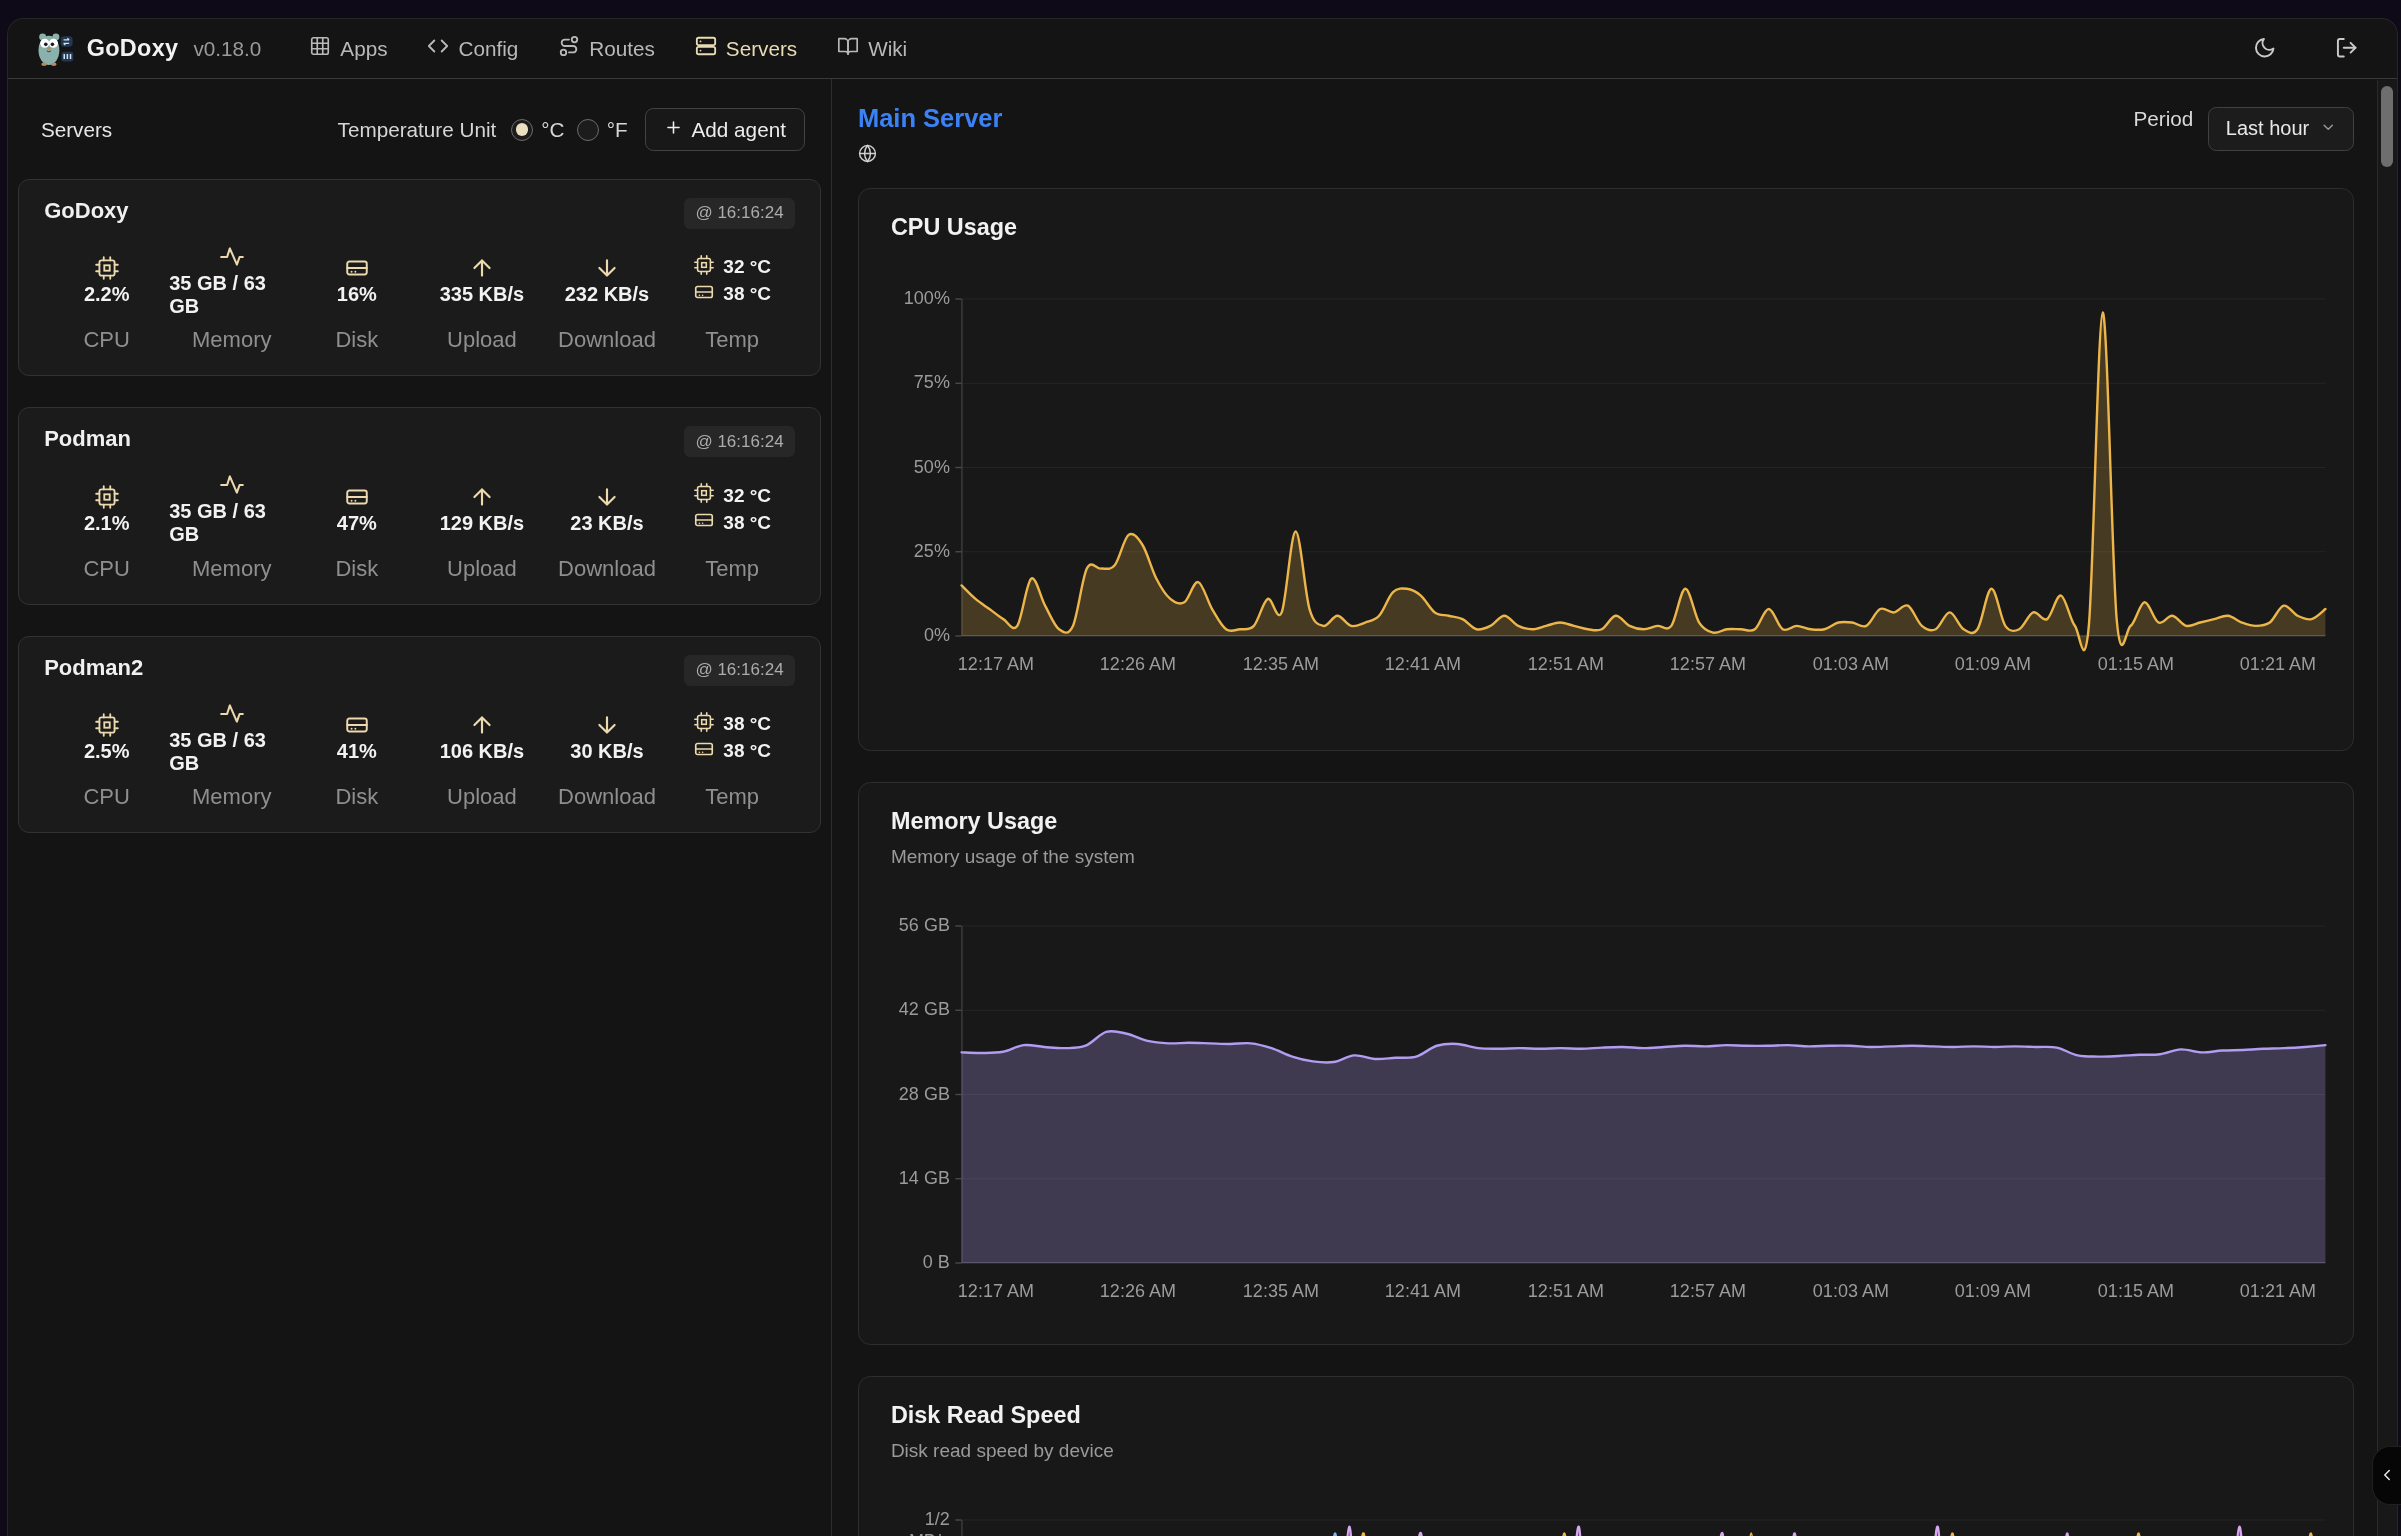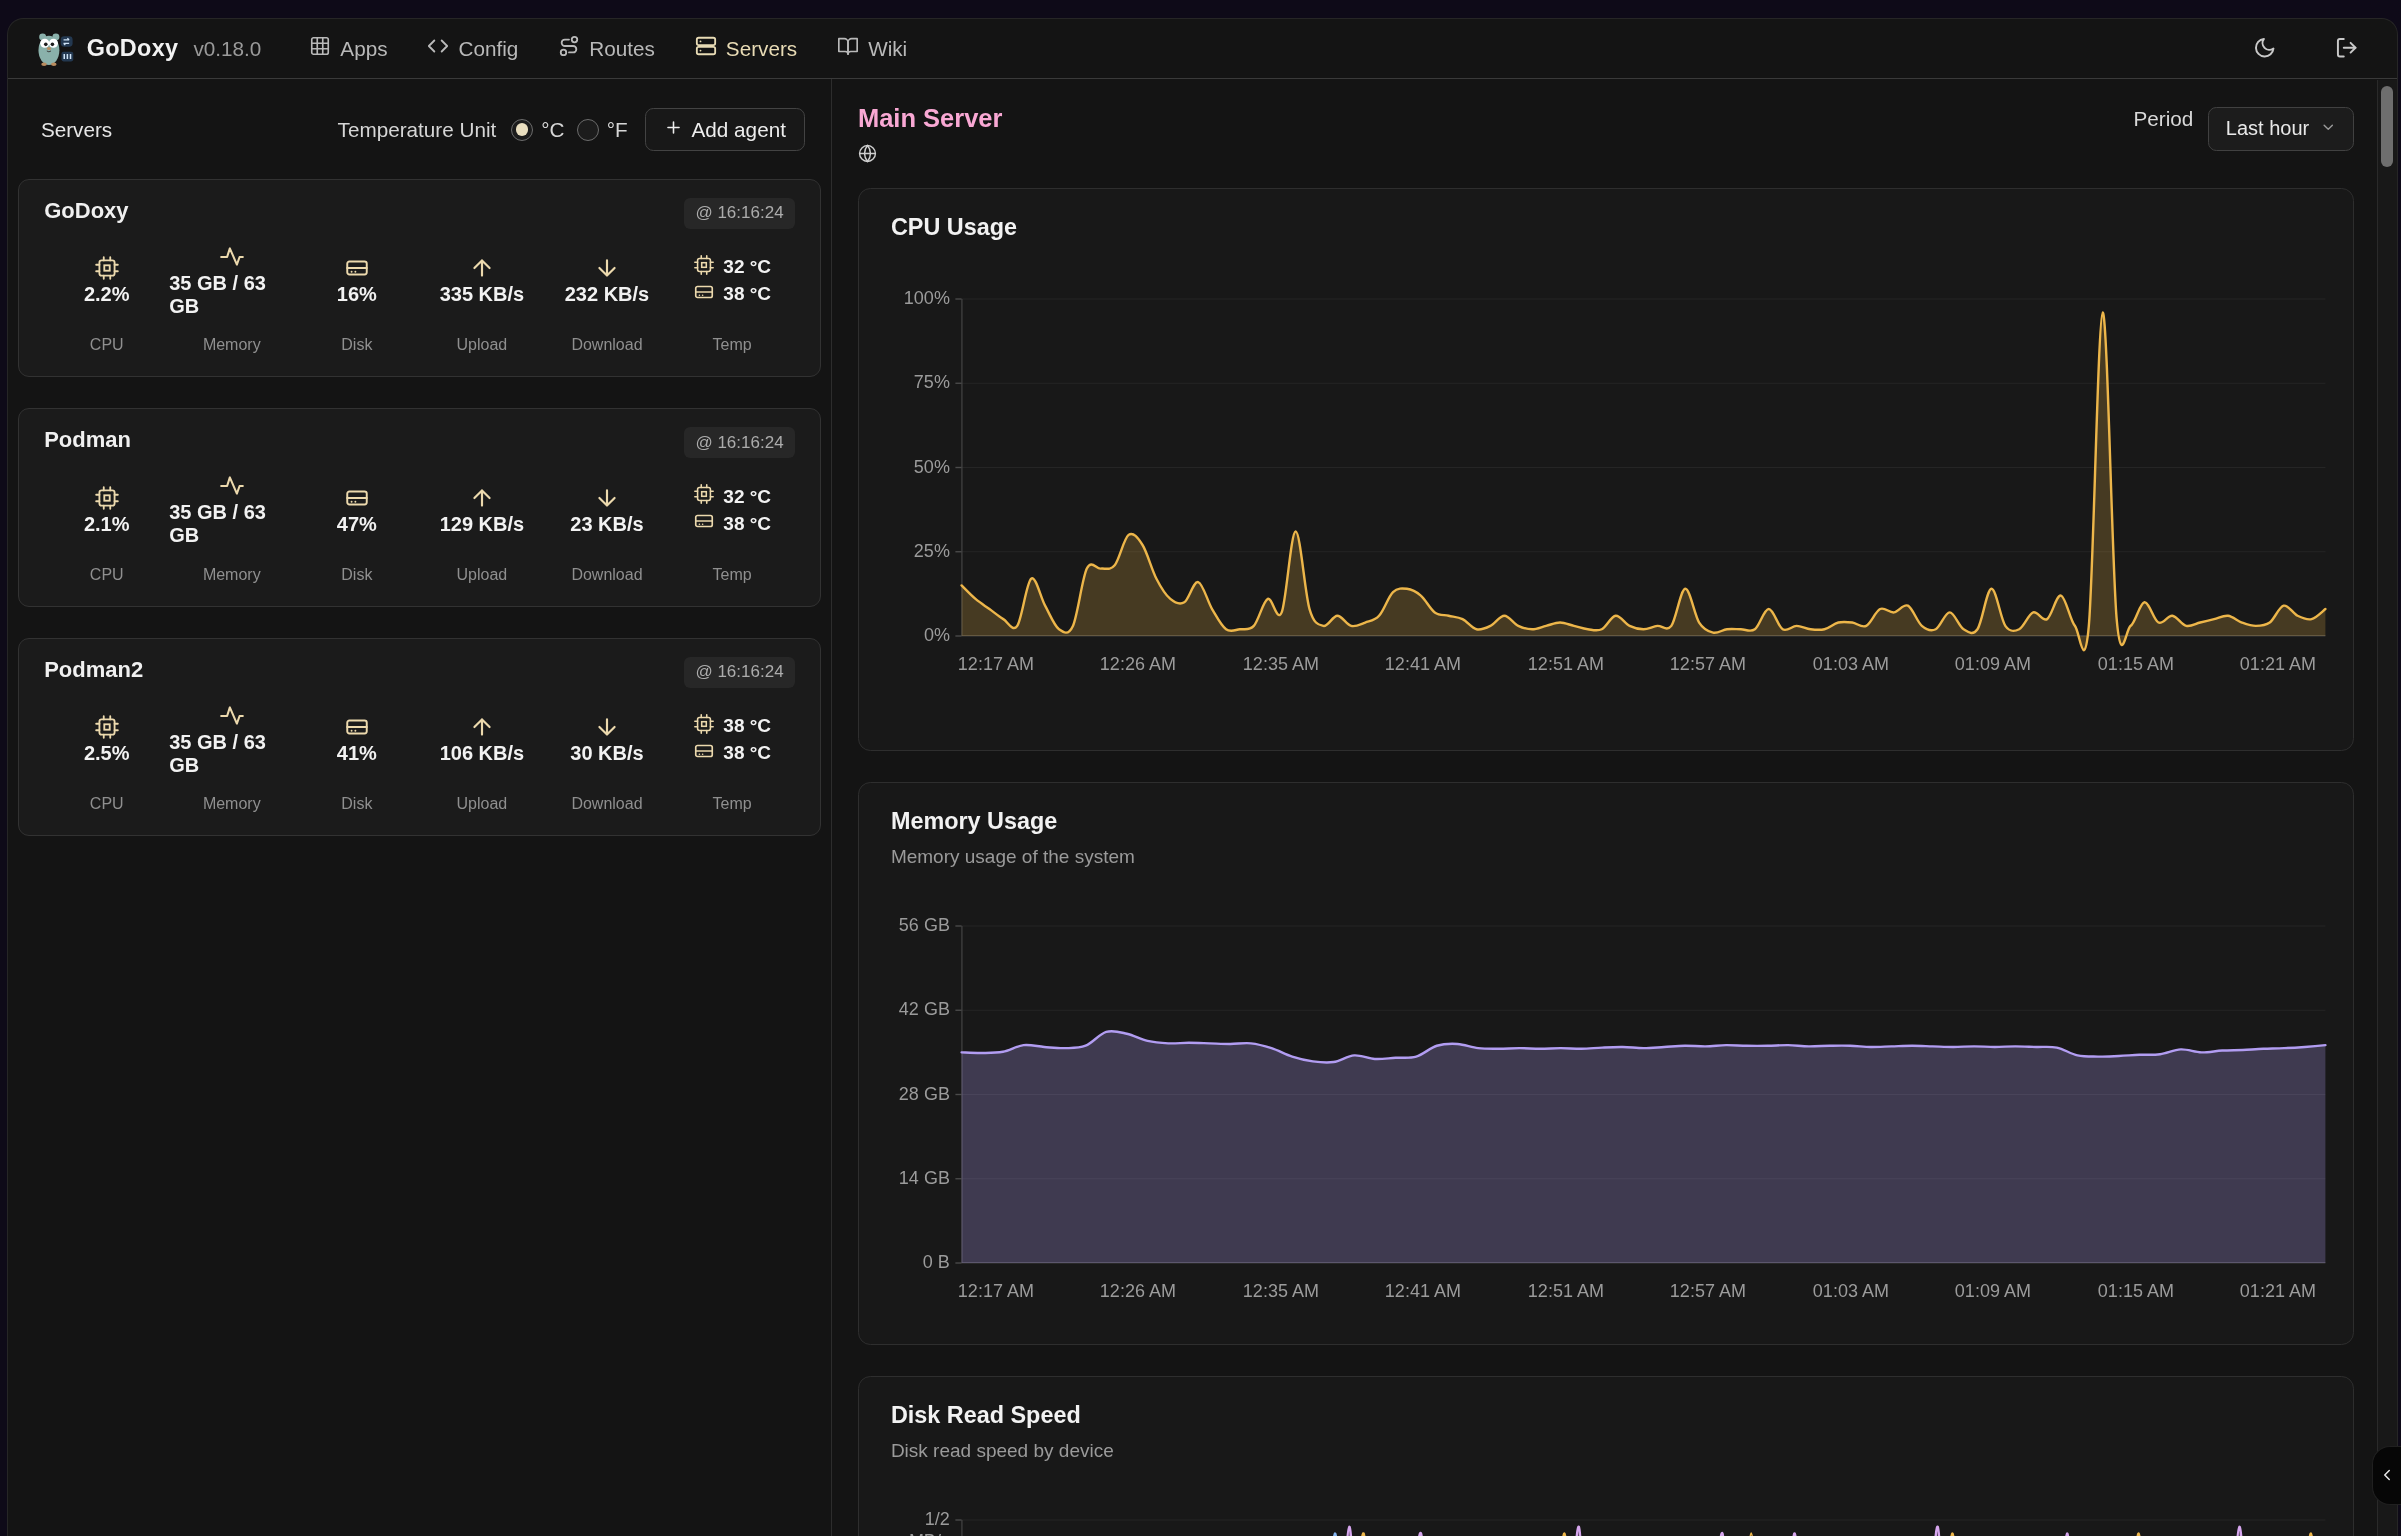--- a/index.html
+++ b/index.html
@@ -41,27 +41,27 @@
   .card-head { display:flex; align-items:flex-start; }
   .server-name { font-size:22px; font-weight:600; color:#f0f0f0; }
   .timestamp { margin-left:auto; background:#272727; border-radius:6.2px; padding:5.5px 11px;
                font-size:17px; color:#acacac; }
   .stats { margin-top:16.5px; display:grid; grid-template-columns:repeat(6,1fr); }
   .stat { display:flex; flex-direction:column; align-items:center; }
   .stat-top { height:69px; display:flex; flex-direction:column; align-items:center; justify-content:center; padding-top:2.8px; }
   .stat-top svg { width:26px; height:26px; color:#ecd9ad; }
   .stat-top .up { color:#dc7960; } .stat-top .down { color:#71b356; }
   .stat-value { font-size:20px; font-weight:bold; color:#f2f2f2; }
-  .stat-label { margin-top:22px; font-size:16px; color:#8f8f8f; }
+  .stat-label { margin-top:13px; font-size:22px; color:#8f8f8f; }
   .temp-row { display:flex; align-items:center; gap:8.3px; font-size:19px; font-weight:bold; color:#f2f2f2; }
   .temp-row svg { width:22px; height:22px; color:#ecd9ad; }
   
   .main { flex:1; padding:25px 43px 0 26px; display:flex; flex-direction:column; overflow:hidden; }
   .main-header { display:flex; align-items:flex-start; flex:none; }
-  .main-title { font-size:25.5px; font-weight:bold; color:#f9a8d4; }
+  .main-title { font-size:25.5px; font-weight:bold; color:#3b82f6; }
   .globe { margin-top:11px; color:#cfcfcf; }
   .globe svg { width:19px; height:19px; }
   .period-group { margin-left:auto; display:flex; align-items:flex-start; gap:15px; margin-top:2.8px; }
   .period-label { font-size:20.7px; color:#d9d9d9; }
   .period-btn { height:44px; padding:0 16.5px; border:0.7px solid #414141; border-radius:8.3px; background:#1c1c1c;
                 display:flex; align-items:center; gap:11px; font-size:20px; color:#e8e8e8; cursor:pointer; }
   .period-btn svg { width:16.5px; height:16.5px; color:#9a9a9a; }
   .charts { margin-top:23.4px; display:flex; flex-direction:column; gap:31px; }
   .chart-card { flex:none; height:563px; background:#181818; border:0.7px solid #2e2e2e;
                 border-radius:12.4px; padding:25px 32px; }

